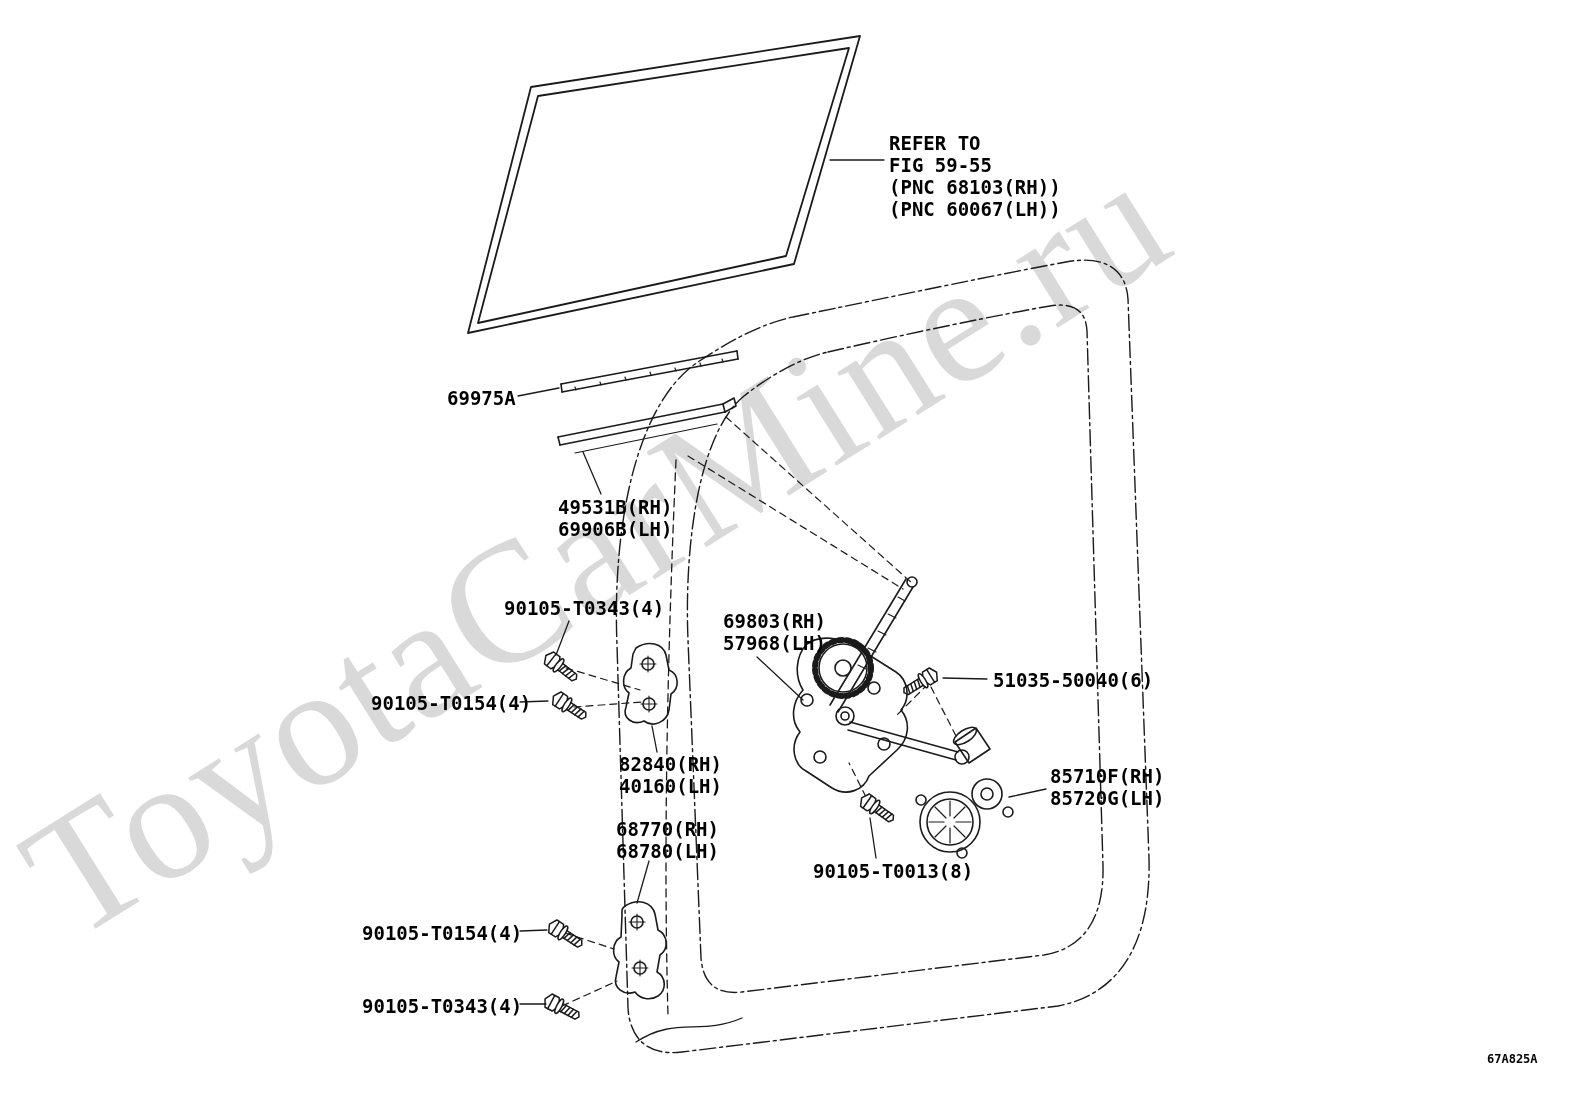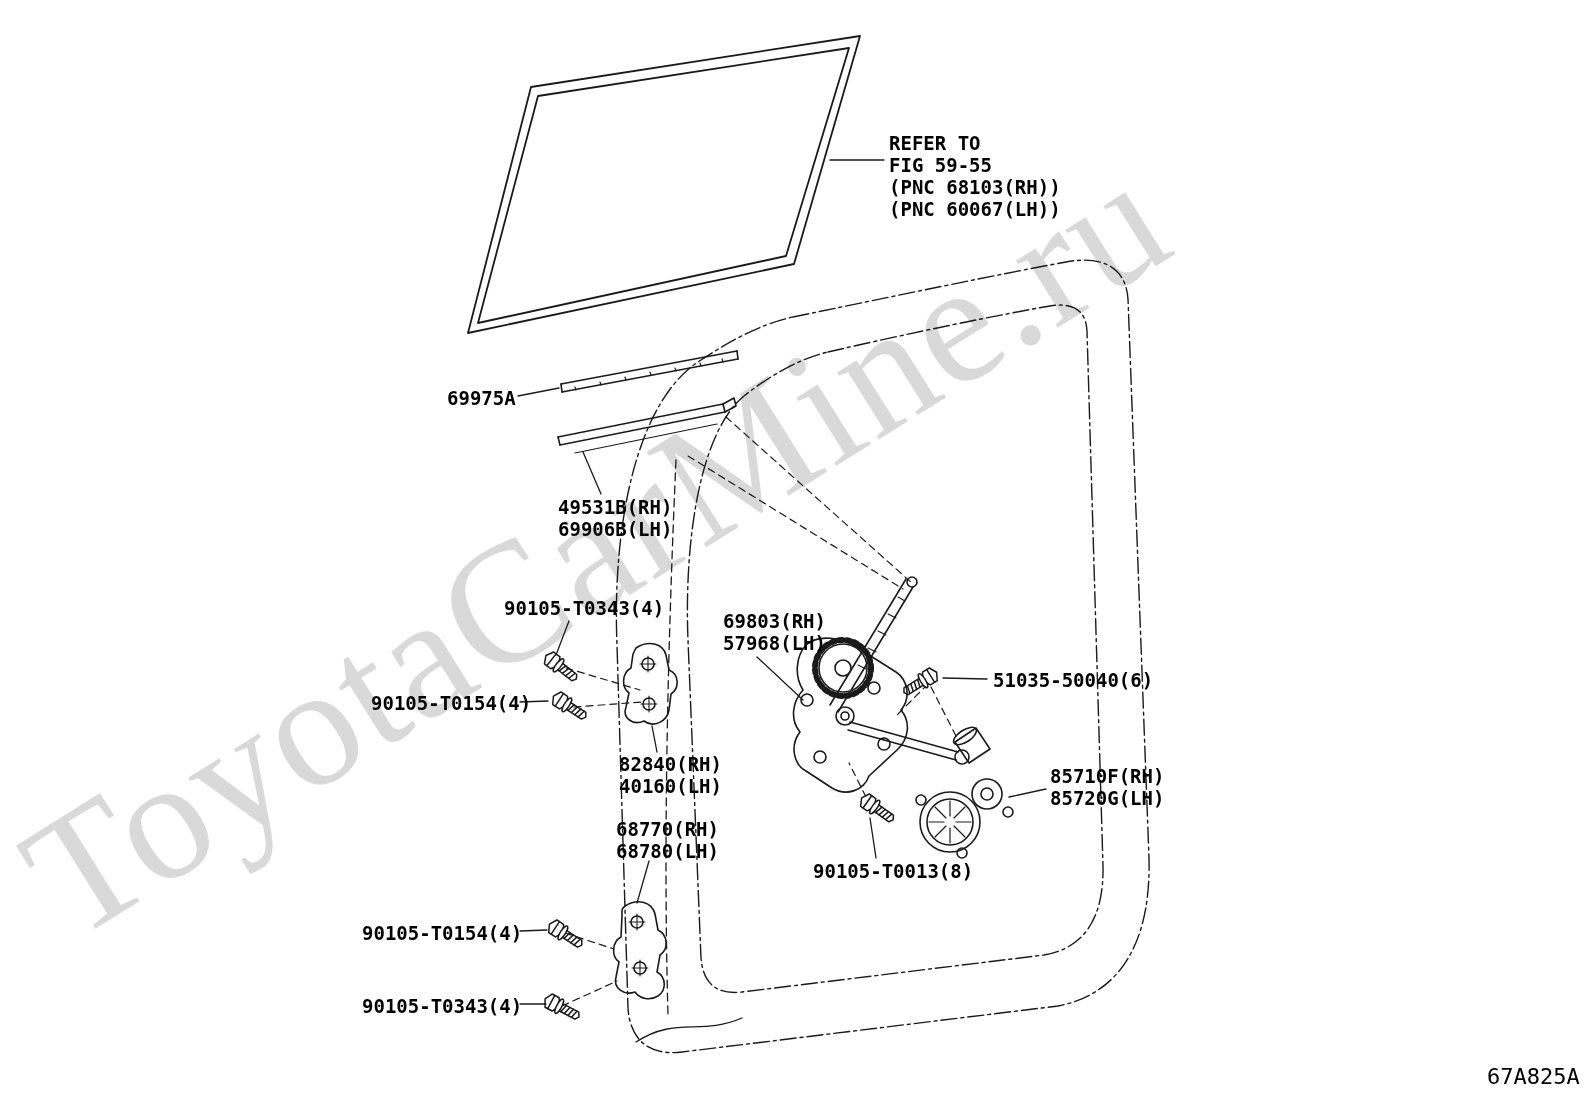--- a/index.html
+++ b/index.html
@@ -17,21 +17,21 @@
     transform:rotate(-32deg); transform-origin:left bottom;
     user-select:none;
   }
   svg.diagram { position:absolute; left:0; top:0; z-index:1; }
   .label {
     position:absolute; z-index:2; color:#000;
     font-family:"DejaVu Sans Mono", monospace;
     font-size:19px; line-height:22px; font-weight:600;
     white-space:nowrap;
   }
-  .code { position:absolute; z-index:2; color:#000; font-size:22px; font-weight:400;margin-top:12px; }
+  .code { position:absolute; z-index:2; color:#000; font-size:12px; font-weight:700; }
 </style>
 </head>
 <body>
 
 <div class="stage">
 
   <div class="watermark">ToyotaCarMine.ru</div>
 
   <svg class="diagram" width="1592" height="1099" viewBox="0 0 1592 1099" fill="none" stroke="#1a1a1a" stroke-width="1.6" stroke-linecap="round" stroke-linejoin="round">
 

